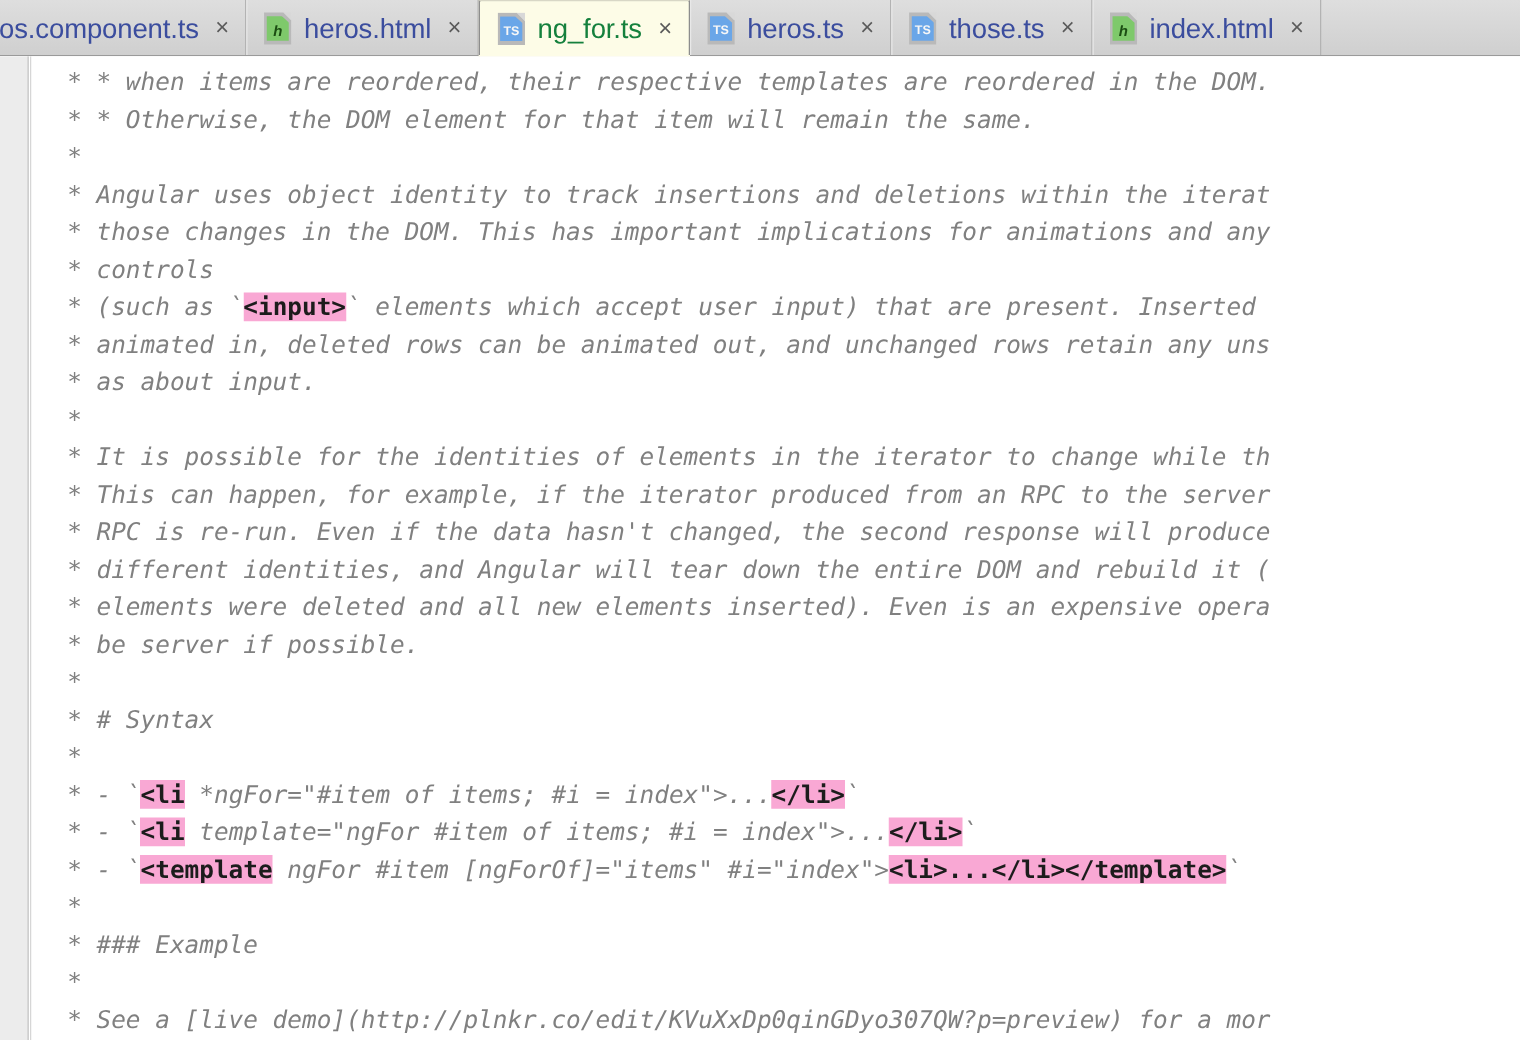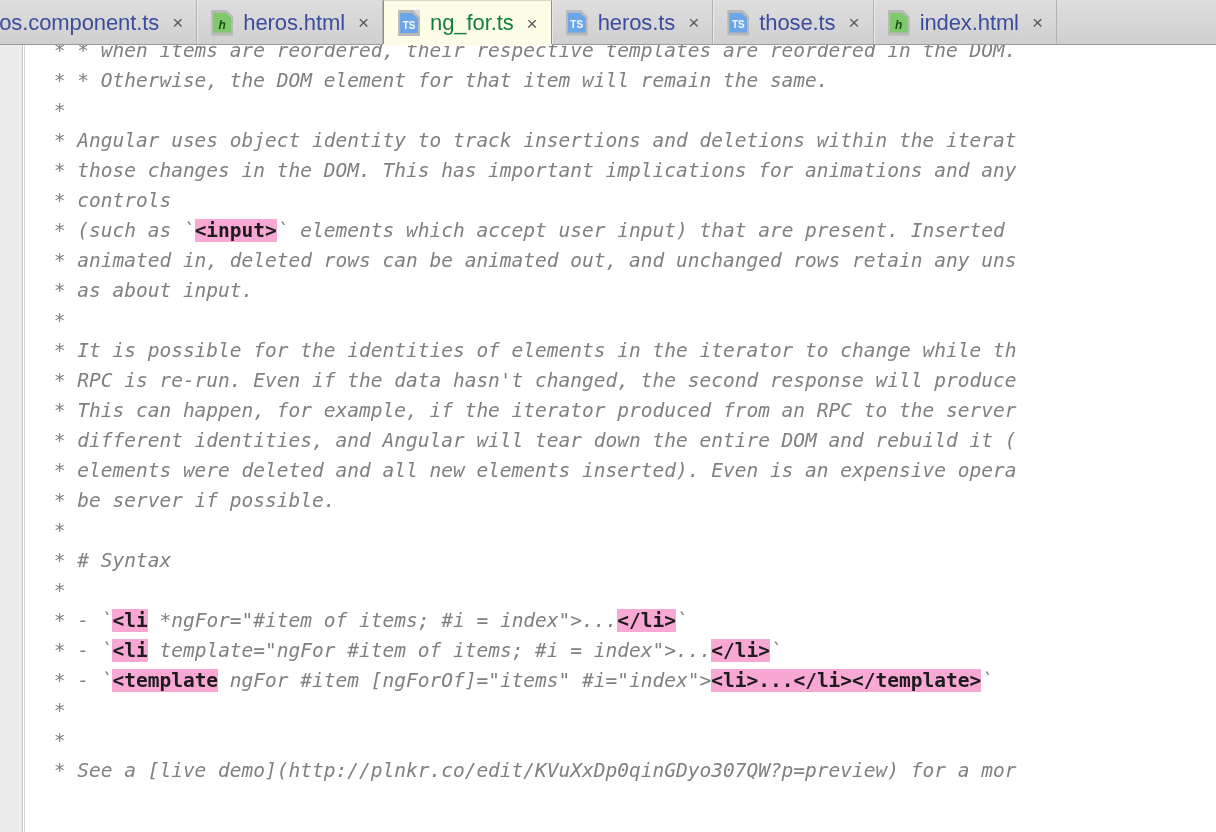--- a/index.html
+++ b/index.html
@@ -140,21 +140,21 @@
   #gutter-edge {
     position: absolute;
     top: 0; left: 24px;
     width: 1px; height: 100%;
     background: #d6d6d6;
   }
   #code {
     position: absolute;
     top: 0; left: 25px;
     width: 1191px; height: 100%;
-    padding-top: 4px;
+    padding-top: 19px;
     overflow: hidden;
     white-space: nowrap;
   }
   .line {
     height: 30px;
     line-height: 30px;
     font-family: "DejaVu Sans Mono", monospace;
     font-size: 19.5px;
     font-style: italic;
     color: #808080;
@@ -238,28 +238,29 @@
       <div class="line"><span> * * Otherwise, the DOM element for that item will remain the same.</span></div>
       <div class="line"><span> *</span></div>
       <div class="line"><span> * Angular uses object identity to track insertions and deletions within the iterat</span></div>
       <div class="line"><span> * those changes in the DOM. This has important implications for animations and any</span></div>
       <div class="line"><span> * controls</span></div>
       <div class="line"><span> * (such as `</span><span class="hl">&lt;input&gt;</span><span>` elements which accept user input) that are present. Inserted</span></div>
       <div class="line"><span> * animated in, deleted rows can be animated out, and unchanged rows retain any uns</span></div>
       <div class="line"><span> * as about input.</span></div>
       <div class="line"><span> *</span></div>
       <div class="line"><span> * It is possible for the identities of elements in the iterator to change while th</span></div>
+      <div class="line"><span> * This can happen, for example, if the iterator produced from an RPC to the server</span></div>
       <div class="line"><span> * RPC is re-run. Even if the data hasn't changed, the second response will produce</span></div>
-      <div class="line"><span> * This can happen, for example, if the iterator produced from an RPC to the server</span></div>
       <div class="line"><span> * different identities, and Angular will tear down the entire DOM and rebuild it (</span></div>
       <div class="line"><span> * elements were deleted and all new elements inserted). Even is an expensive opera</span></div>
       <div class="line"><span> * be server if possible.</span></div>
       <div class="line"><span> *</span></div>
       <div class="line"><span> * # Syntax</span></div>
       <div class="line"><span> *</span></div>
       <div class="line"><span> * - `</span><span class="hl">&lt;li</span><span> *ngFor="#item of items; #i = index"&gt;...</span><span class="hl">&lt;/li&gt;</span><span>`</span></div>
       <div class="line"><span> * - `</span><span class="hl">&lt;li</span><span> template="ngFor #item of items; #i = index"&gt;...</span><span class="hl">&lt;/li&gt;</span><span>`</span></div>
       <div class="line"><span> * - `</span><span class="hl">&lt;template</span><span> ngFor #item [ngForOf]="items" #i="index"&gt;</span><span class="hl">&lt;li&gt;...&lt;/li&gt;&lt;/template&gt;</span><span>`</span></div>
       <div class="line"><span> *</span></div>
+      <div class="line"><span> * ### Example</span></div>
       <div class="line"><span> *</span></div>
       <div class="line"><span> * See a [live demo](http://plnkr.co/edit/KVuXxDp0qinGDyo307QW?p=preview) for a mor</span></div>
     </div>
 </div>
 
 </body></html>

